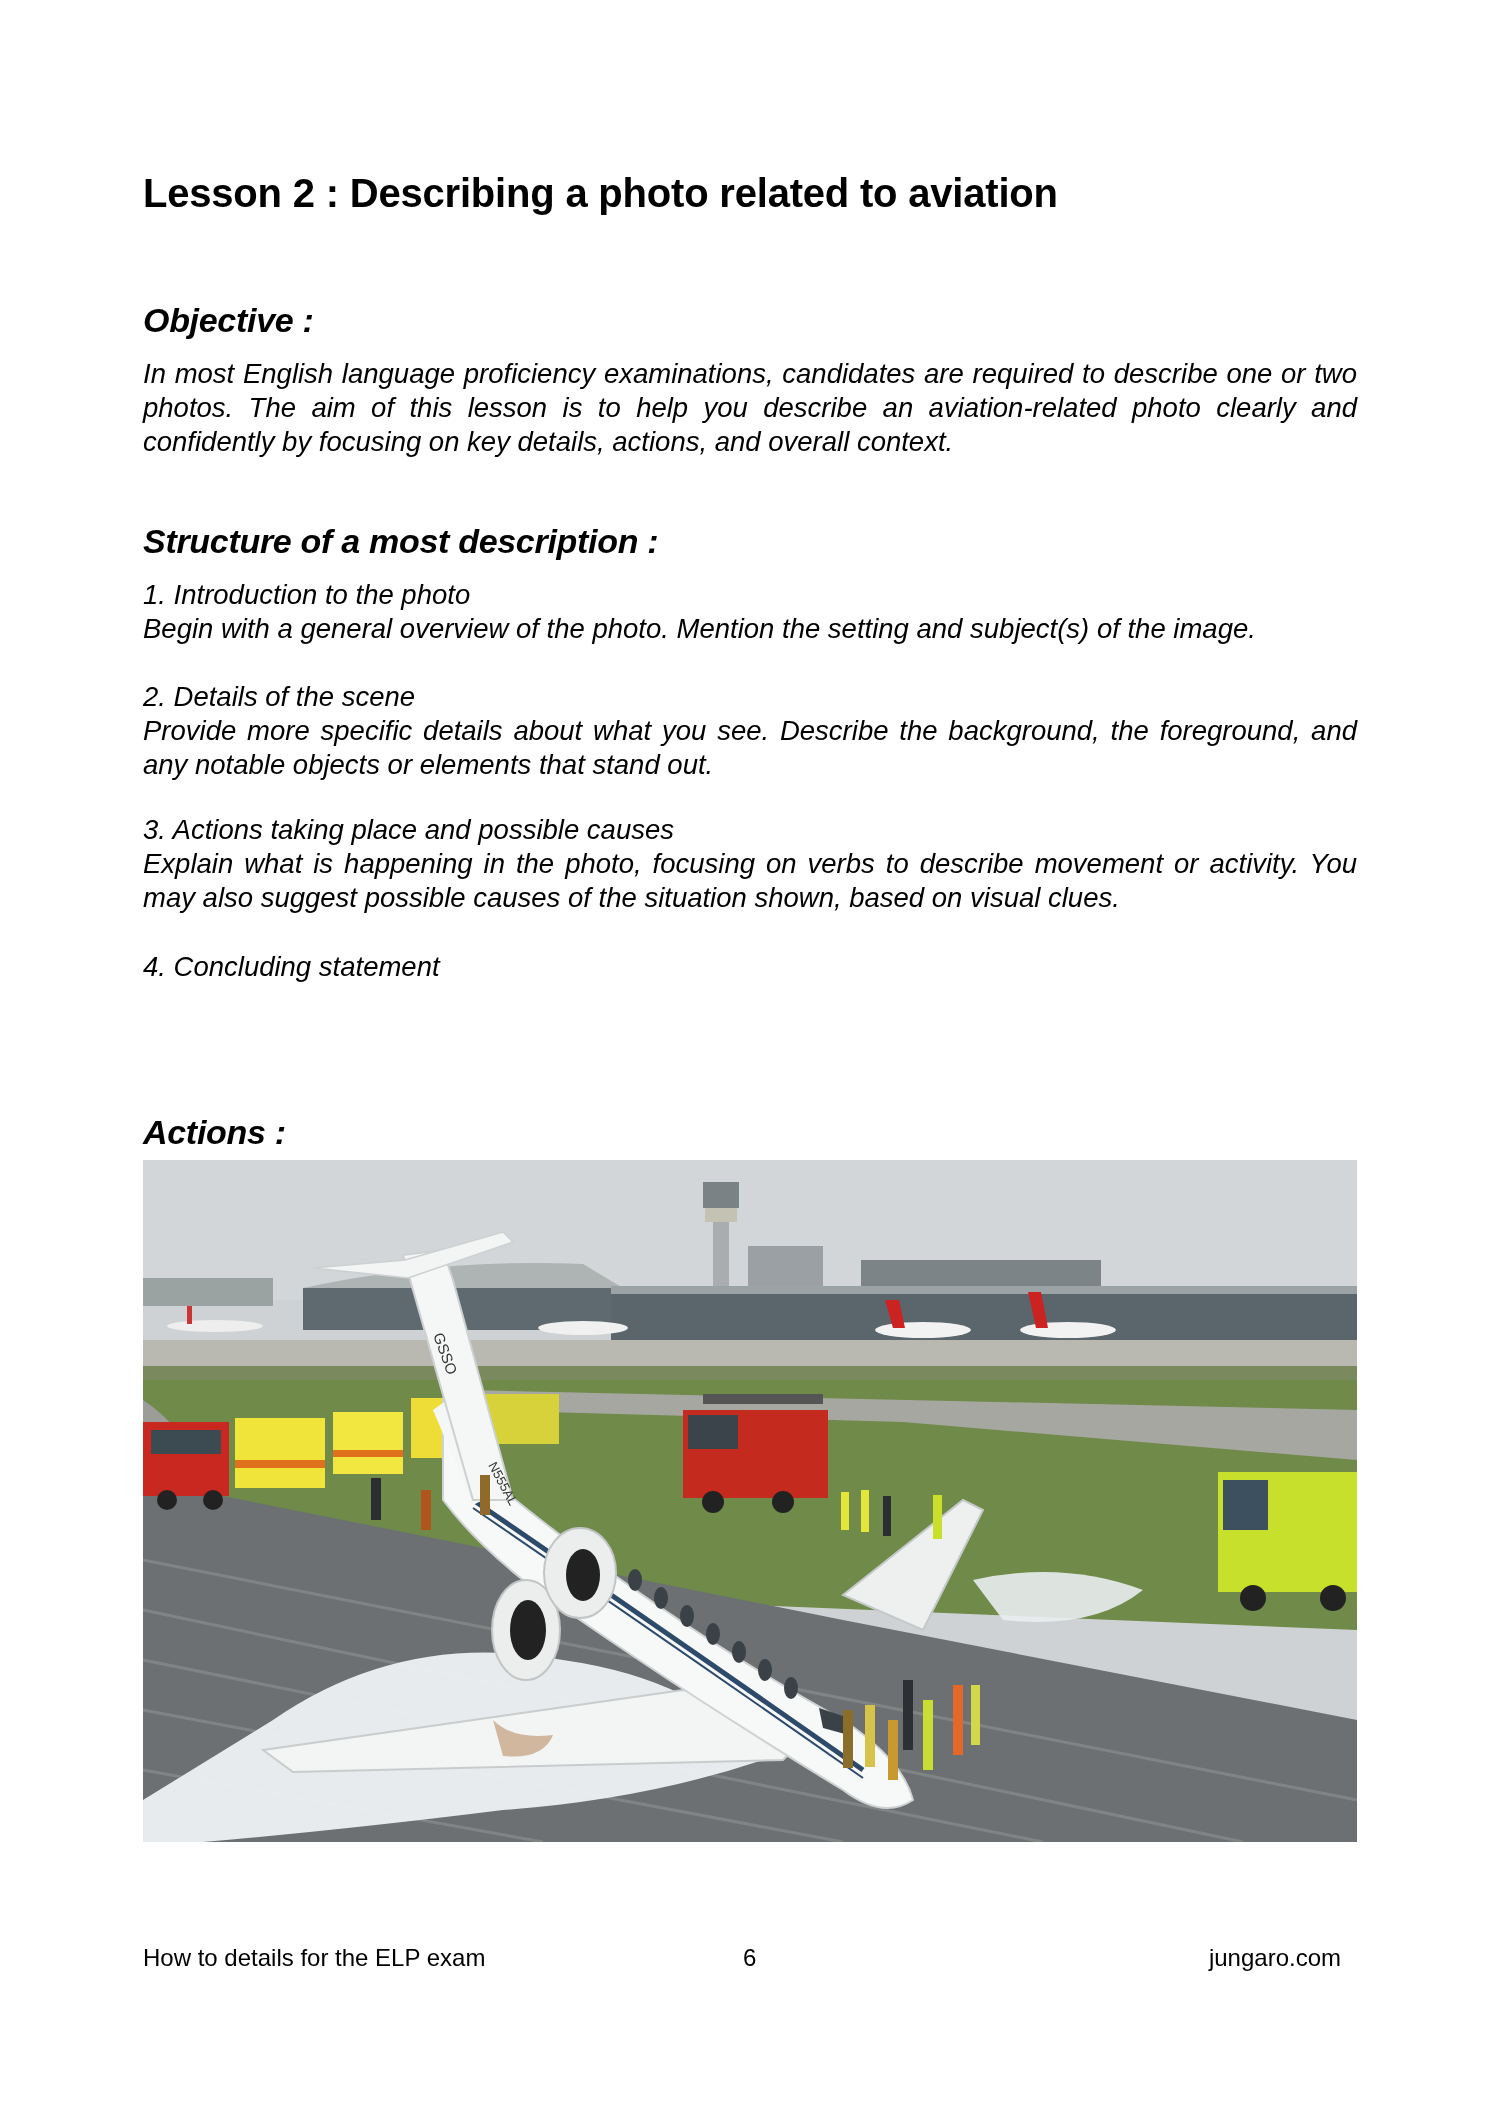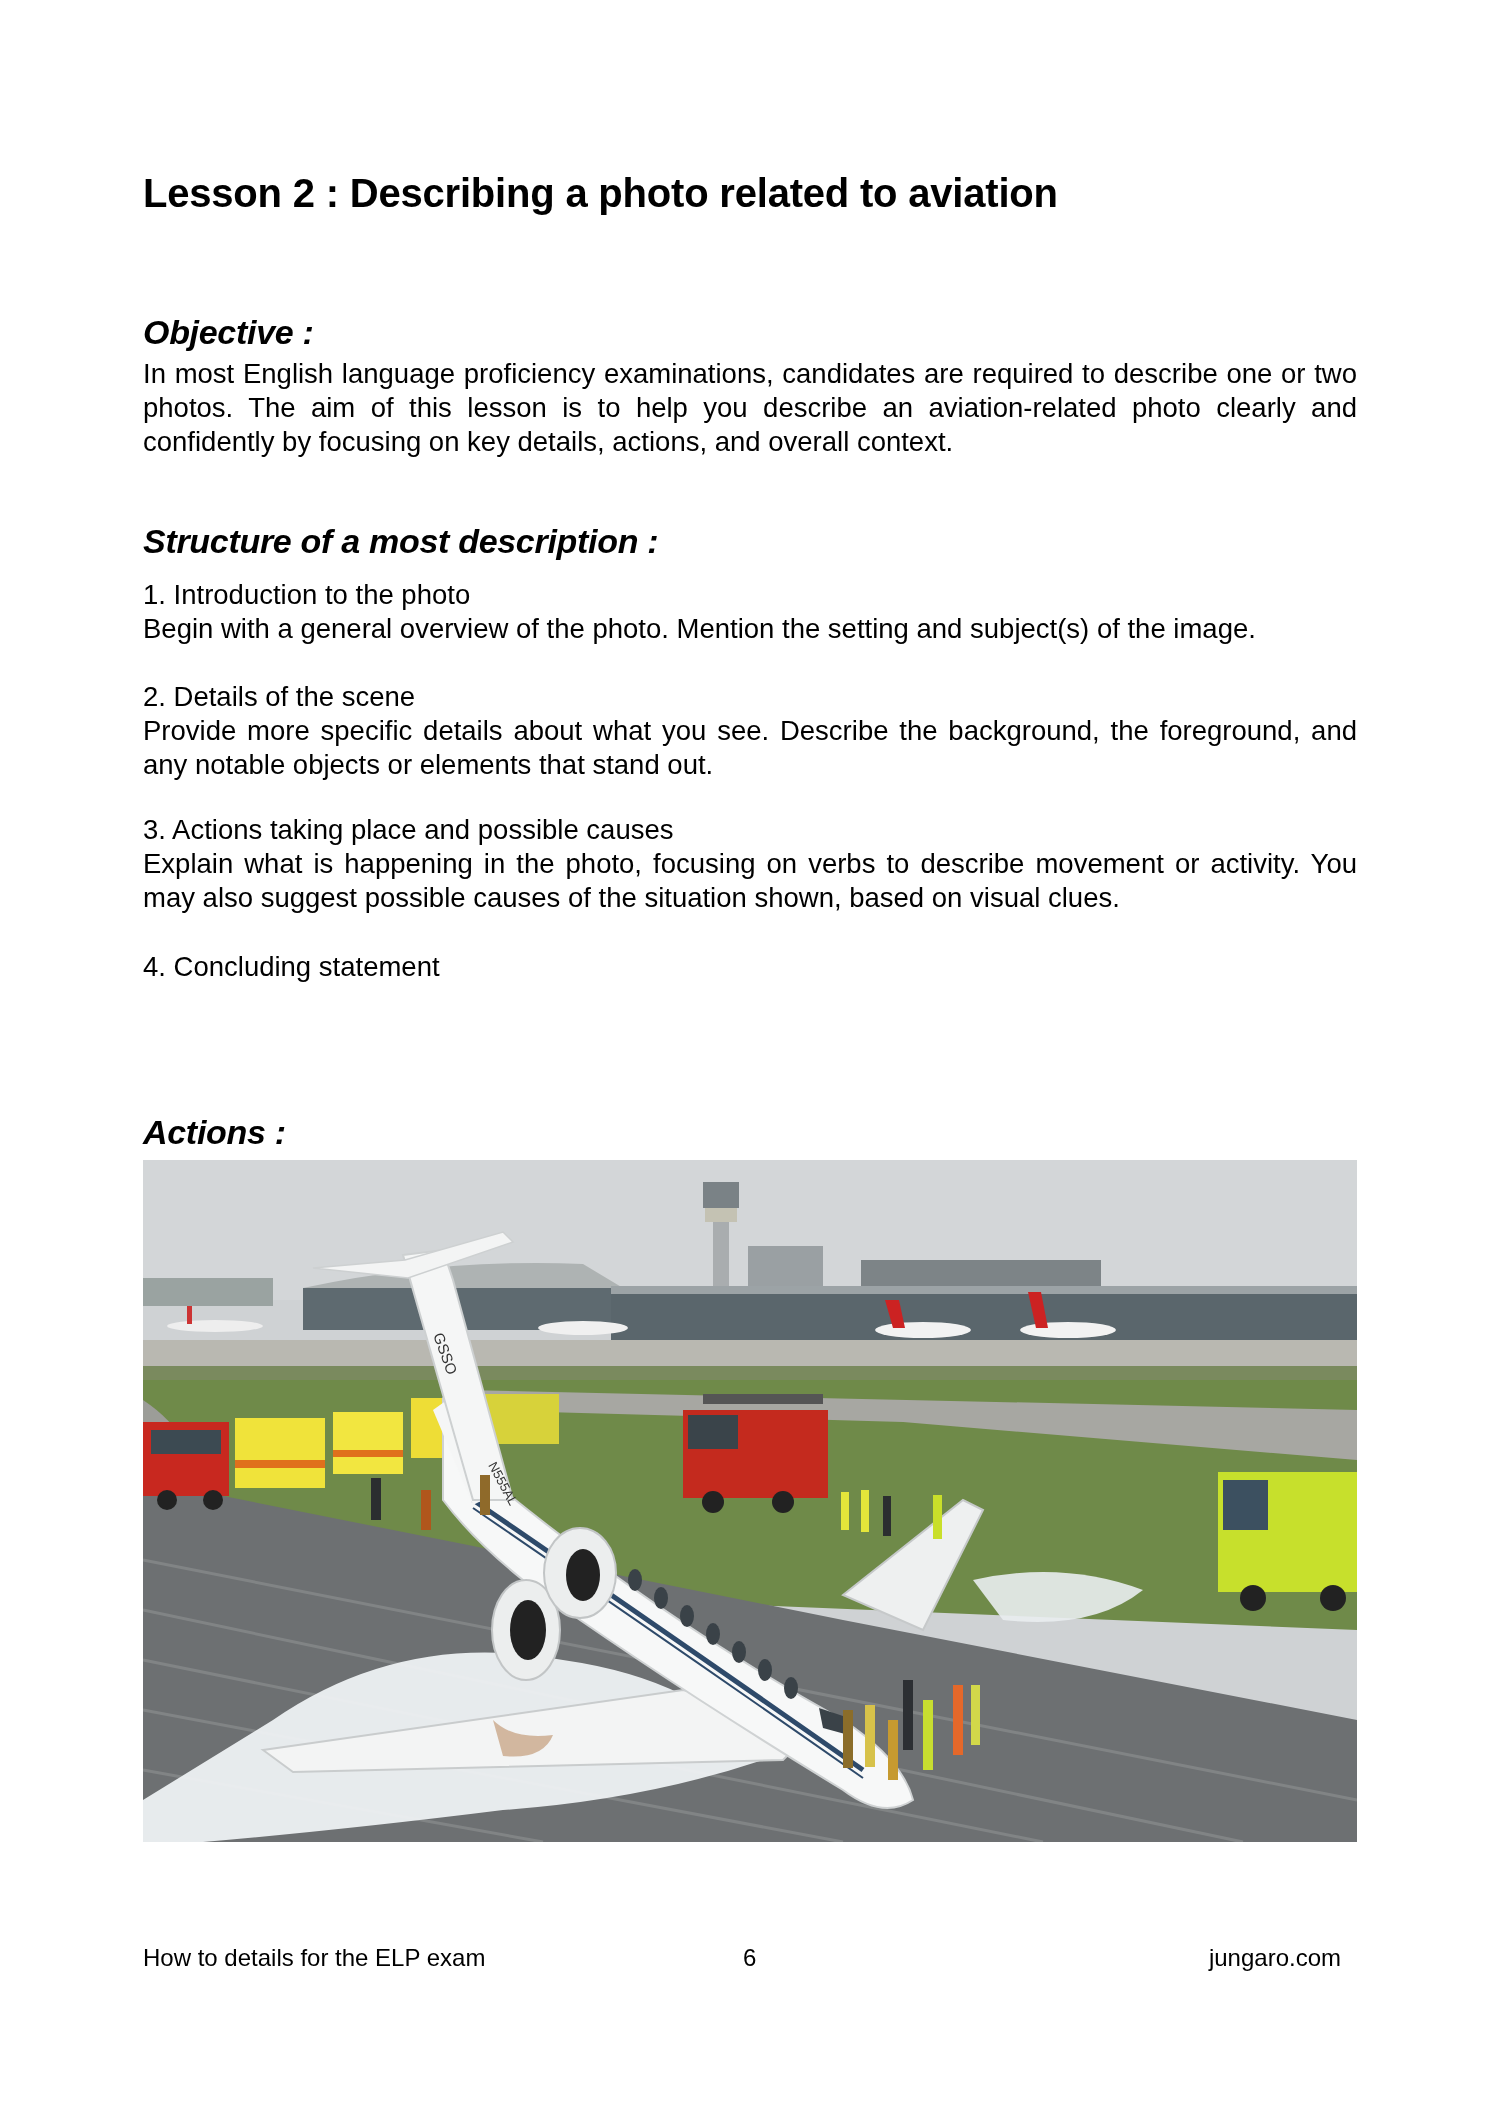--- a/index.html
+++ b/index.html
@@ -1,33 +1,33 @@
 <!DOCTYPE html>
 <html><head>
 <meta charset="utf-8">
 <style>
   html, body { margin: 0; padding: 0; background: #ffffff; }
   body { width: 1500px; height: 2121px; position: relative; overflow: hidden;
          font-family: "Liberation Sans", sans-serif; color: #000; }
   .page-title { position: absolute; left: 143px; top: 171px; font-size: 40px; font-weight: bold; margin: 0; letter-spacing: -0.2px; }
   .h2 { position: absolute; left: 143px; font-size: 34px; font-weight: bold; font-style: italic; margin: 0; letter-spacing: -0.3px; }
-  .para { position: absolute; left: 143px; width: 1214px; font-size: 27.5px; line-height: 34px; margin: 0; text-align: justify; }
+  .para { position: absolute; left: 143px; width: 1214px; font-size: 27.5px; line-height: 34px; margin: 0; text-align: justify; font-style: italic; }
   .item-title { display: block; }
   .photo { position: absolute; left: 143px; top: 1160px; width: 1214px; height: 682px; overflow: hidden; background: #cfd2d4; }
   .footer { position: absolute; top: 1944px; font-size: 24px; }
   .footer-left { left: 143px; }
   .footer-center { left: 743px; }
   .footer-right { right: 159px; }
 </style>
 </head>
 <body>
 
 <h1 class="page-title">Lesson 2 : Describing a photo related to aviation</h1>
 
-<h2 class="h2" style="top:313px">Objective :</h2>
+<h2 class="h2" style="top:301px">Objective :</h2>
 <p class="para" style="top:357px">In most English language proficiency examinations, candidates are required to describe one or two photos. The aim of this lesson is to help you describe an aviation-related photo clearly and confidently by focusing on key details, actions, and overall context.</p>
 
 <h2 class="h2" style="top:522px">Structure of a most description :</h2>
 
 <div class="para" style="top:578px">
   <span class="item-title">1. Introduction to the photo</span>
   <span>Begin with a general overview of the photo. Mention the setting and subject(s) of the image.</span>
 </div>
 <div class="para" style="top:680px">
   <span class="item-title">2. Details of the scene</span>

